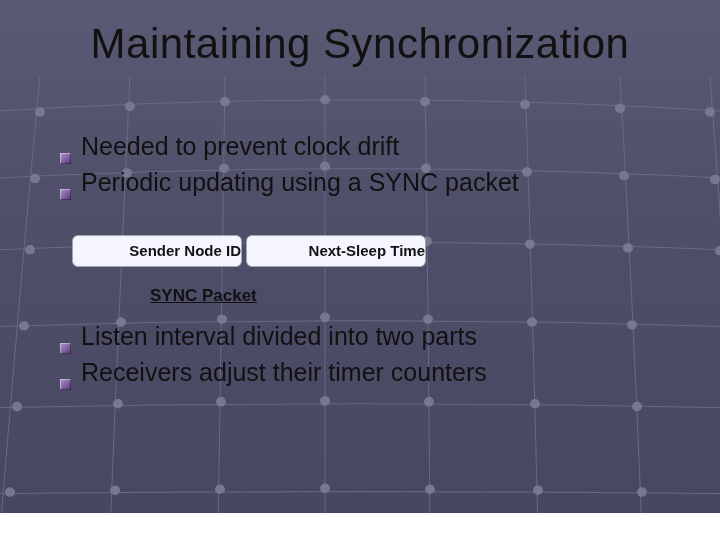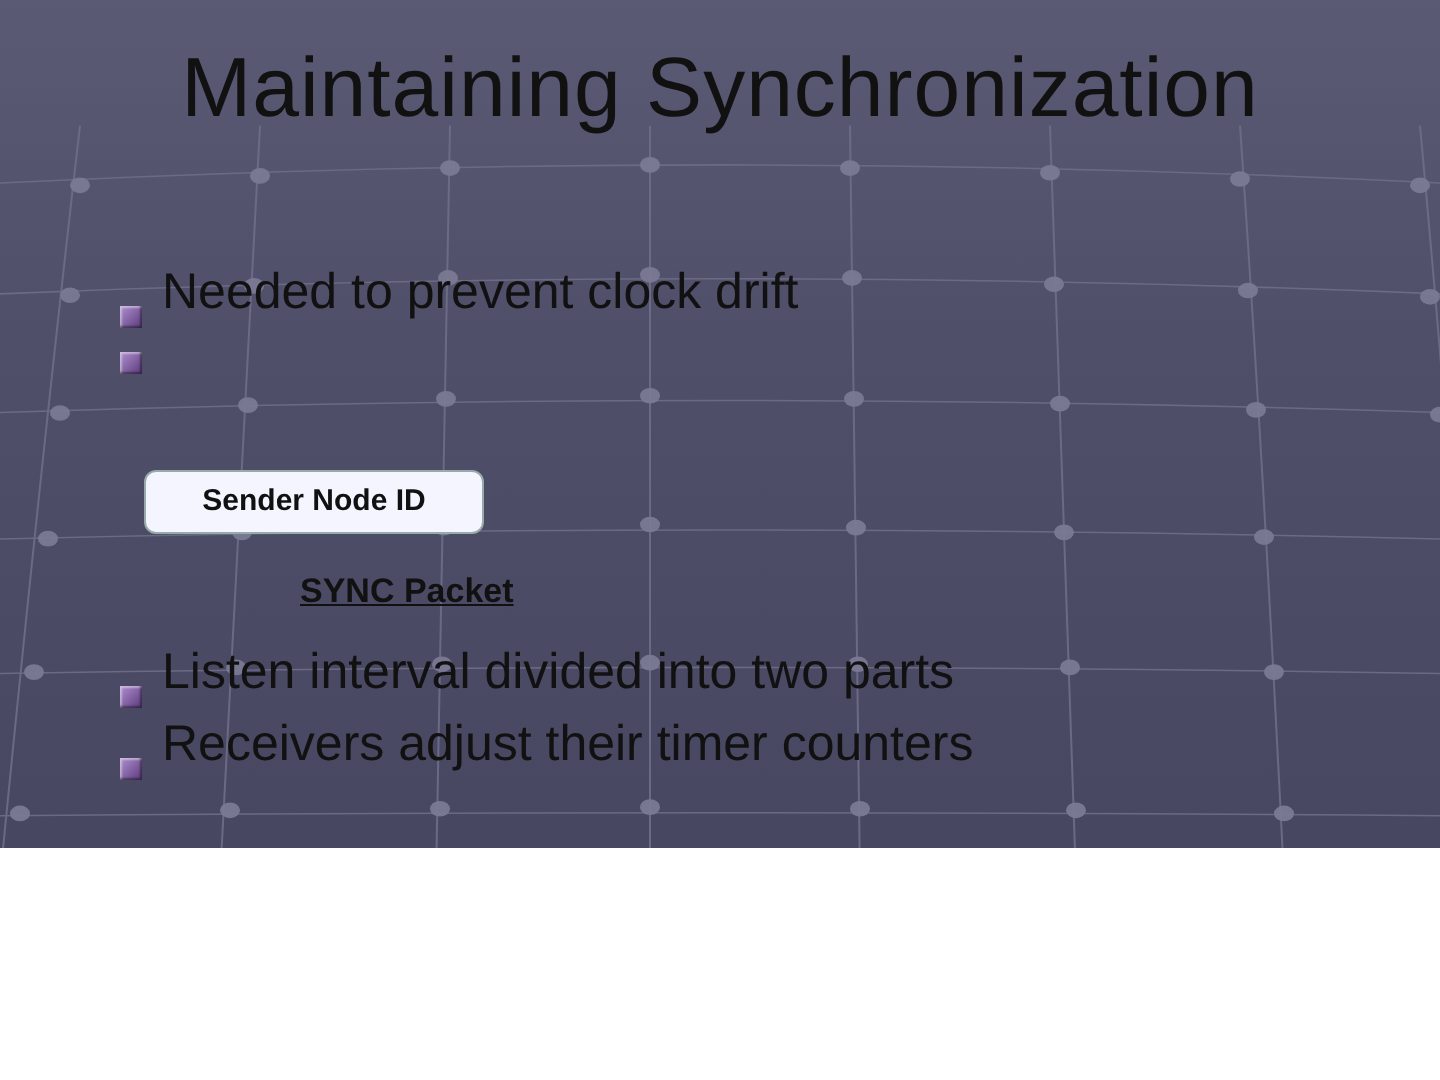--- a/index.html
+++ b/index.html
@@ -6,21 +6,21 @@
     margin: 0;
     padding: 0;
     width: 720px;
     height: 540px;
     overflow: hidden;
     font-family: Arial, Helvetica, sans-serif;
   }
   .slide {
     position: relative;
     width: 720px;
-    height: 424px;
+    height: 513px;
     background: linear-gradient(180deg, #5a5a75 0%, #4f4f6a 40%, #474762 100%);
     box-sizing: border-box;
   }
   
   .mesh {
     position: absolute;
     inset: 0;
     pointer-events: none;
   }
   .mesh svg { width: 100%; height: 100%; }
@@ -77,21 +77,21 @@
     top: 235px;
     left: 72px;
   }
   .packet {
     display: flex;
   }
   .cell {
     box-sizing: border-box;
     height: 32px;
     line-height: 30px;
-    text-align: center;
+    text-align: right;
     font-weight: bold;
     font-size: 15px;
     color: #111;
     border: 1px solid #9aa;
     background: #f5f5ff;
     border-radius: 6px;
   }
   .cell.a { width: 170px; margin-right: 4px; }
   .cell.b { width: 180px; }
 
@@ -183,26 +183,28 @@
 
   <div class="title">Maintaining Synchronization</div>
 
   <div class="bullets-top">
     <div class="bullet">
       <span class="bmark"></span>
       <span>Needed to prevent clock drift</span>
     </div>
     <div class="bullet">
       <span class="bmark"></span>
+      <span>Periodic updating using a SYNC packet</span>
     </div>
   </div>
 
   <div class="packet-wrap">
     <div class="packet">
       <div class="cell a">Sender Node ID</div>
+      <div class="cell b">Next-Sleep Time</div>
     </div>
   </div>
   <div class="caption">SYNC Packet</div>
 
   <div class="bullets-bottom">
     <div class="bullet">
       <span class="bmark"></span>
       <span>Listen interval divided into two parts</span>
     </div>
     <div class="bullet">

